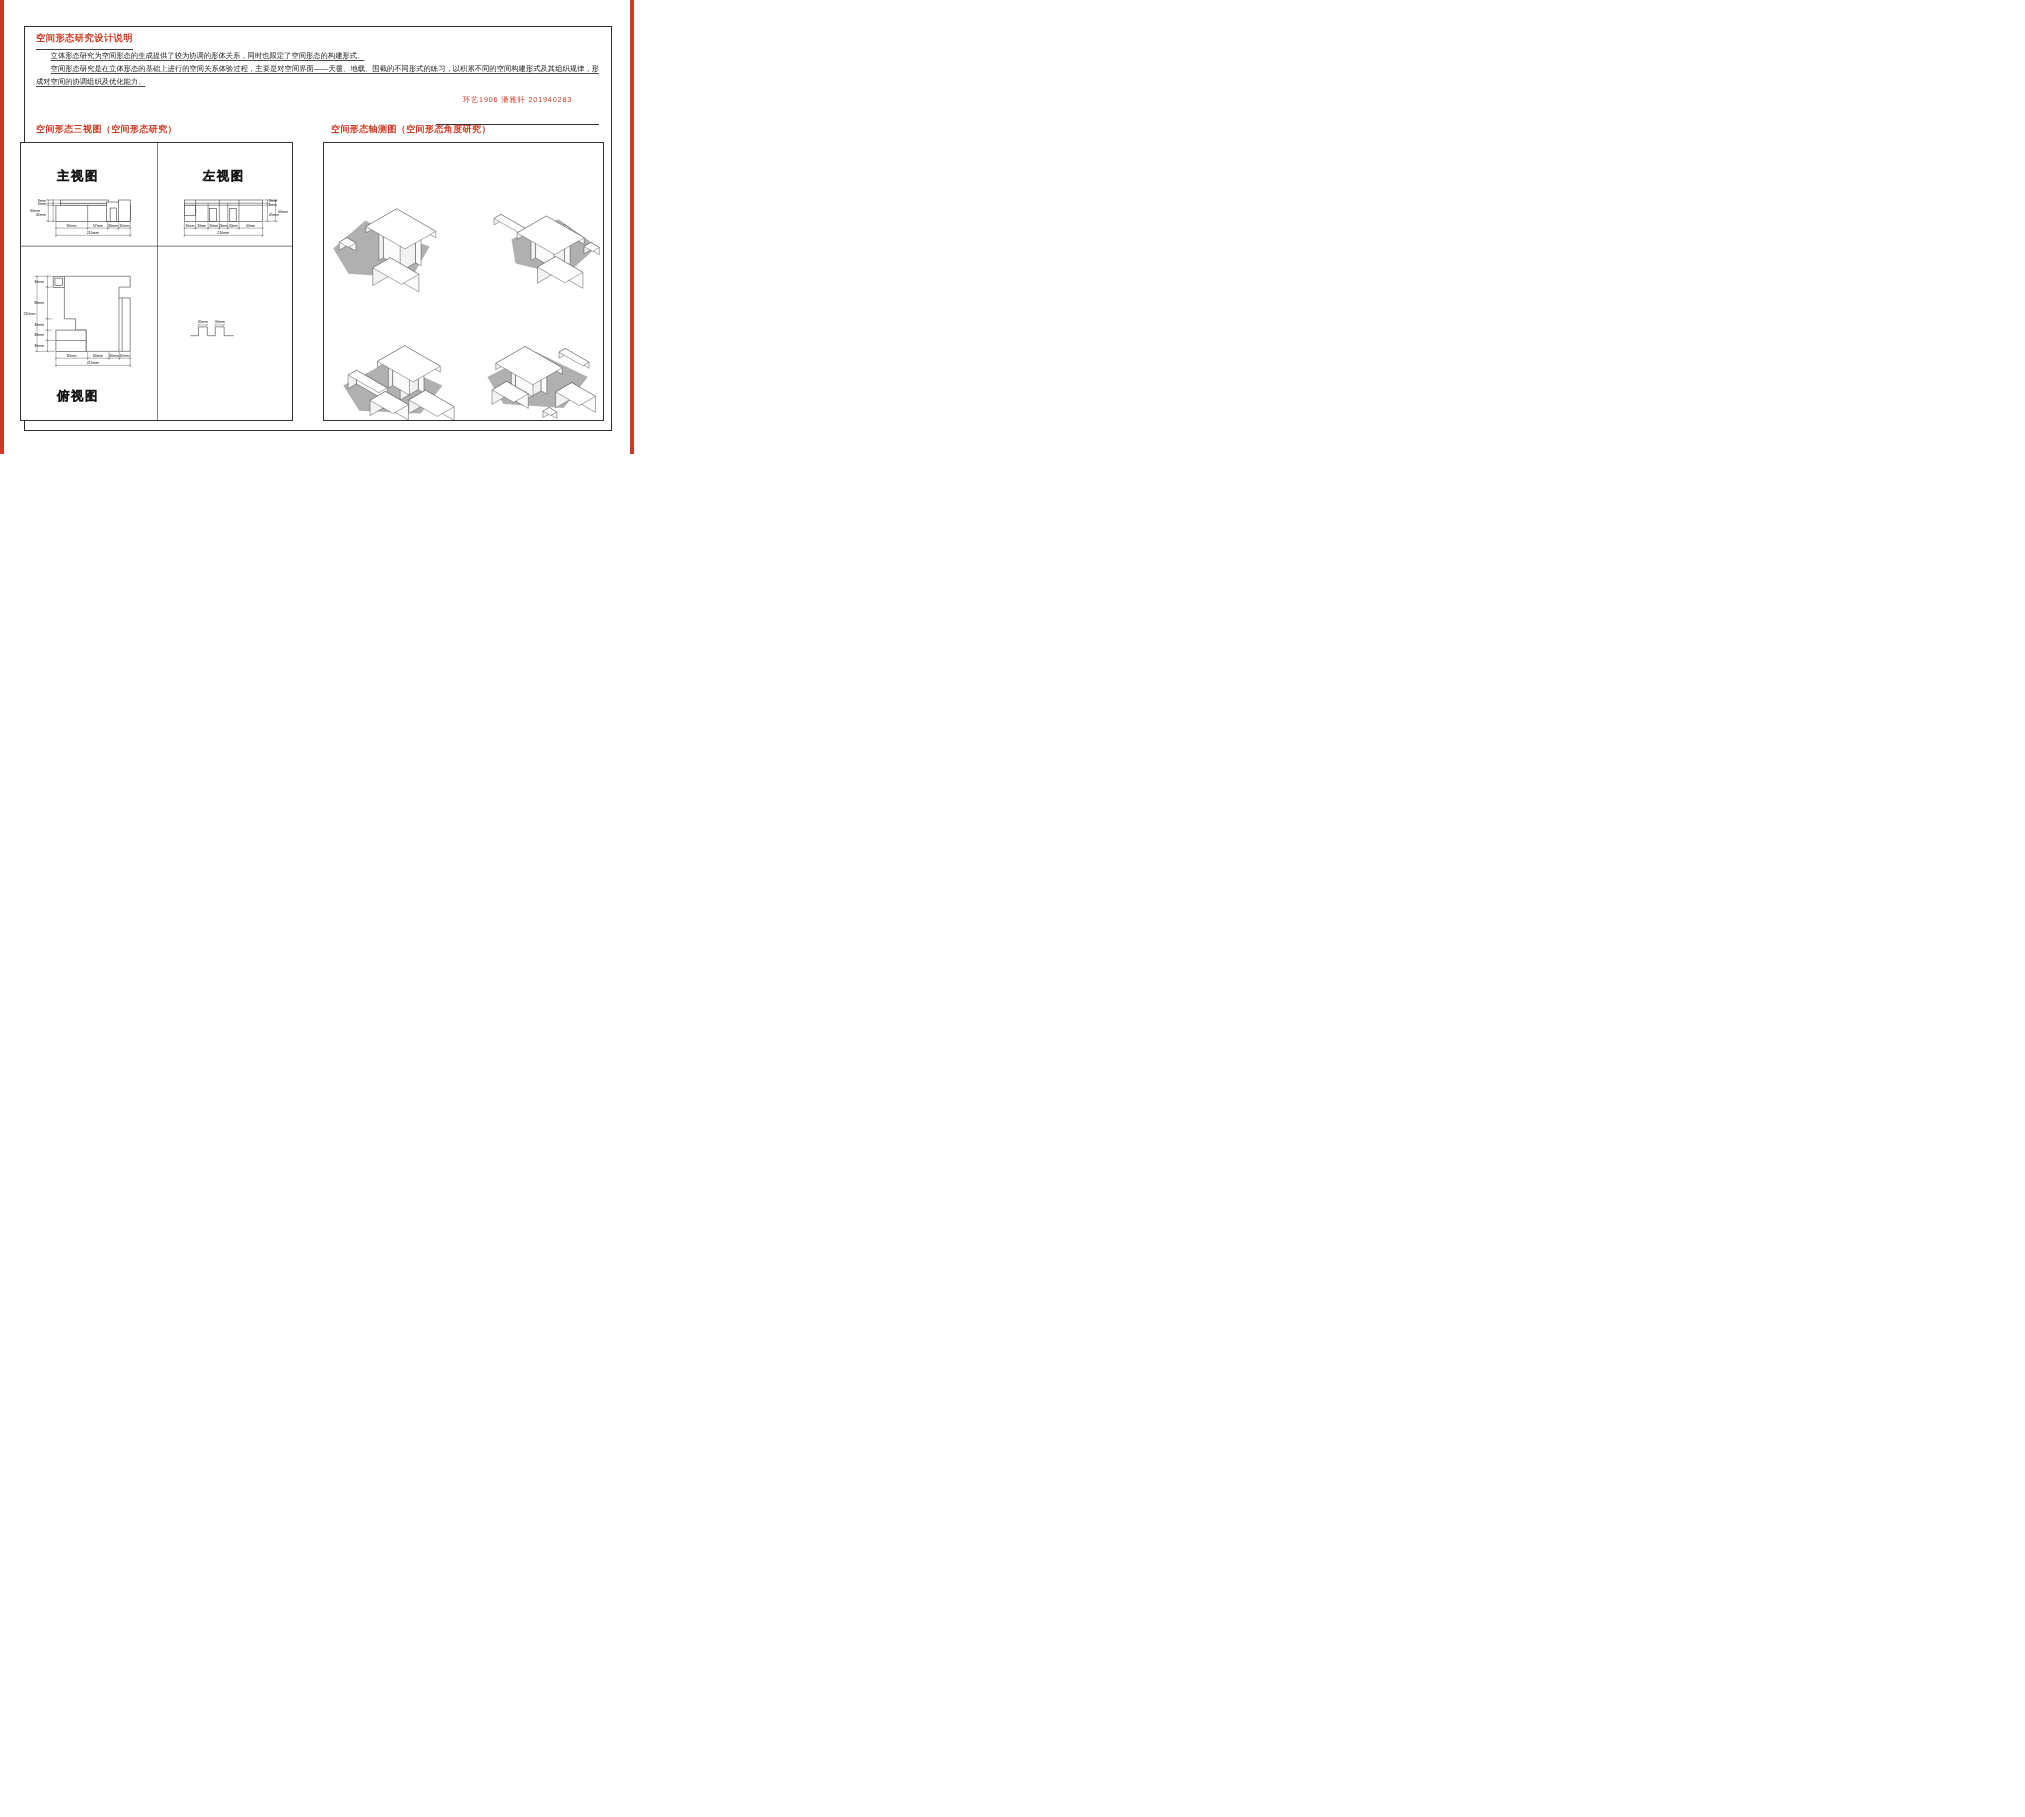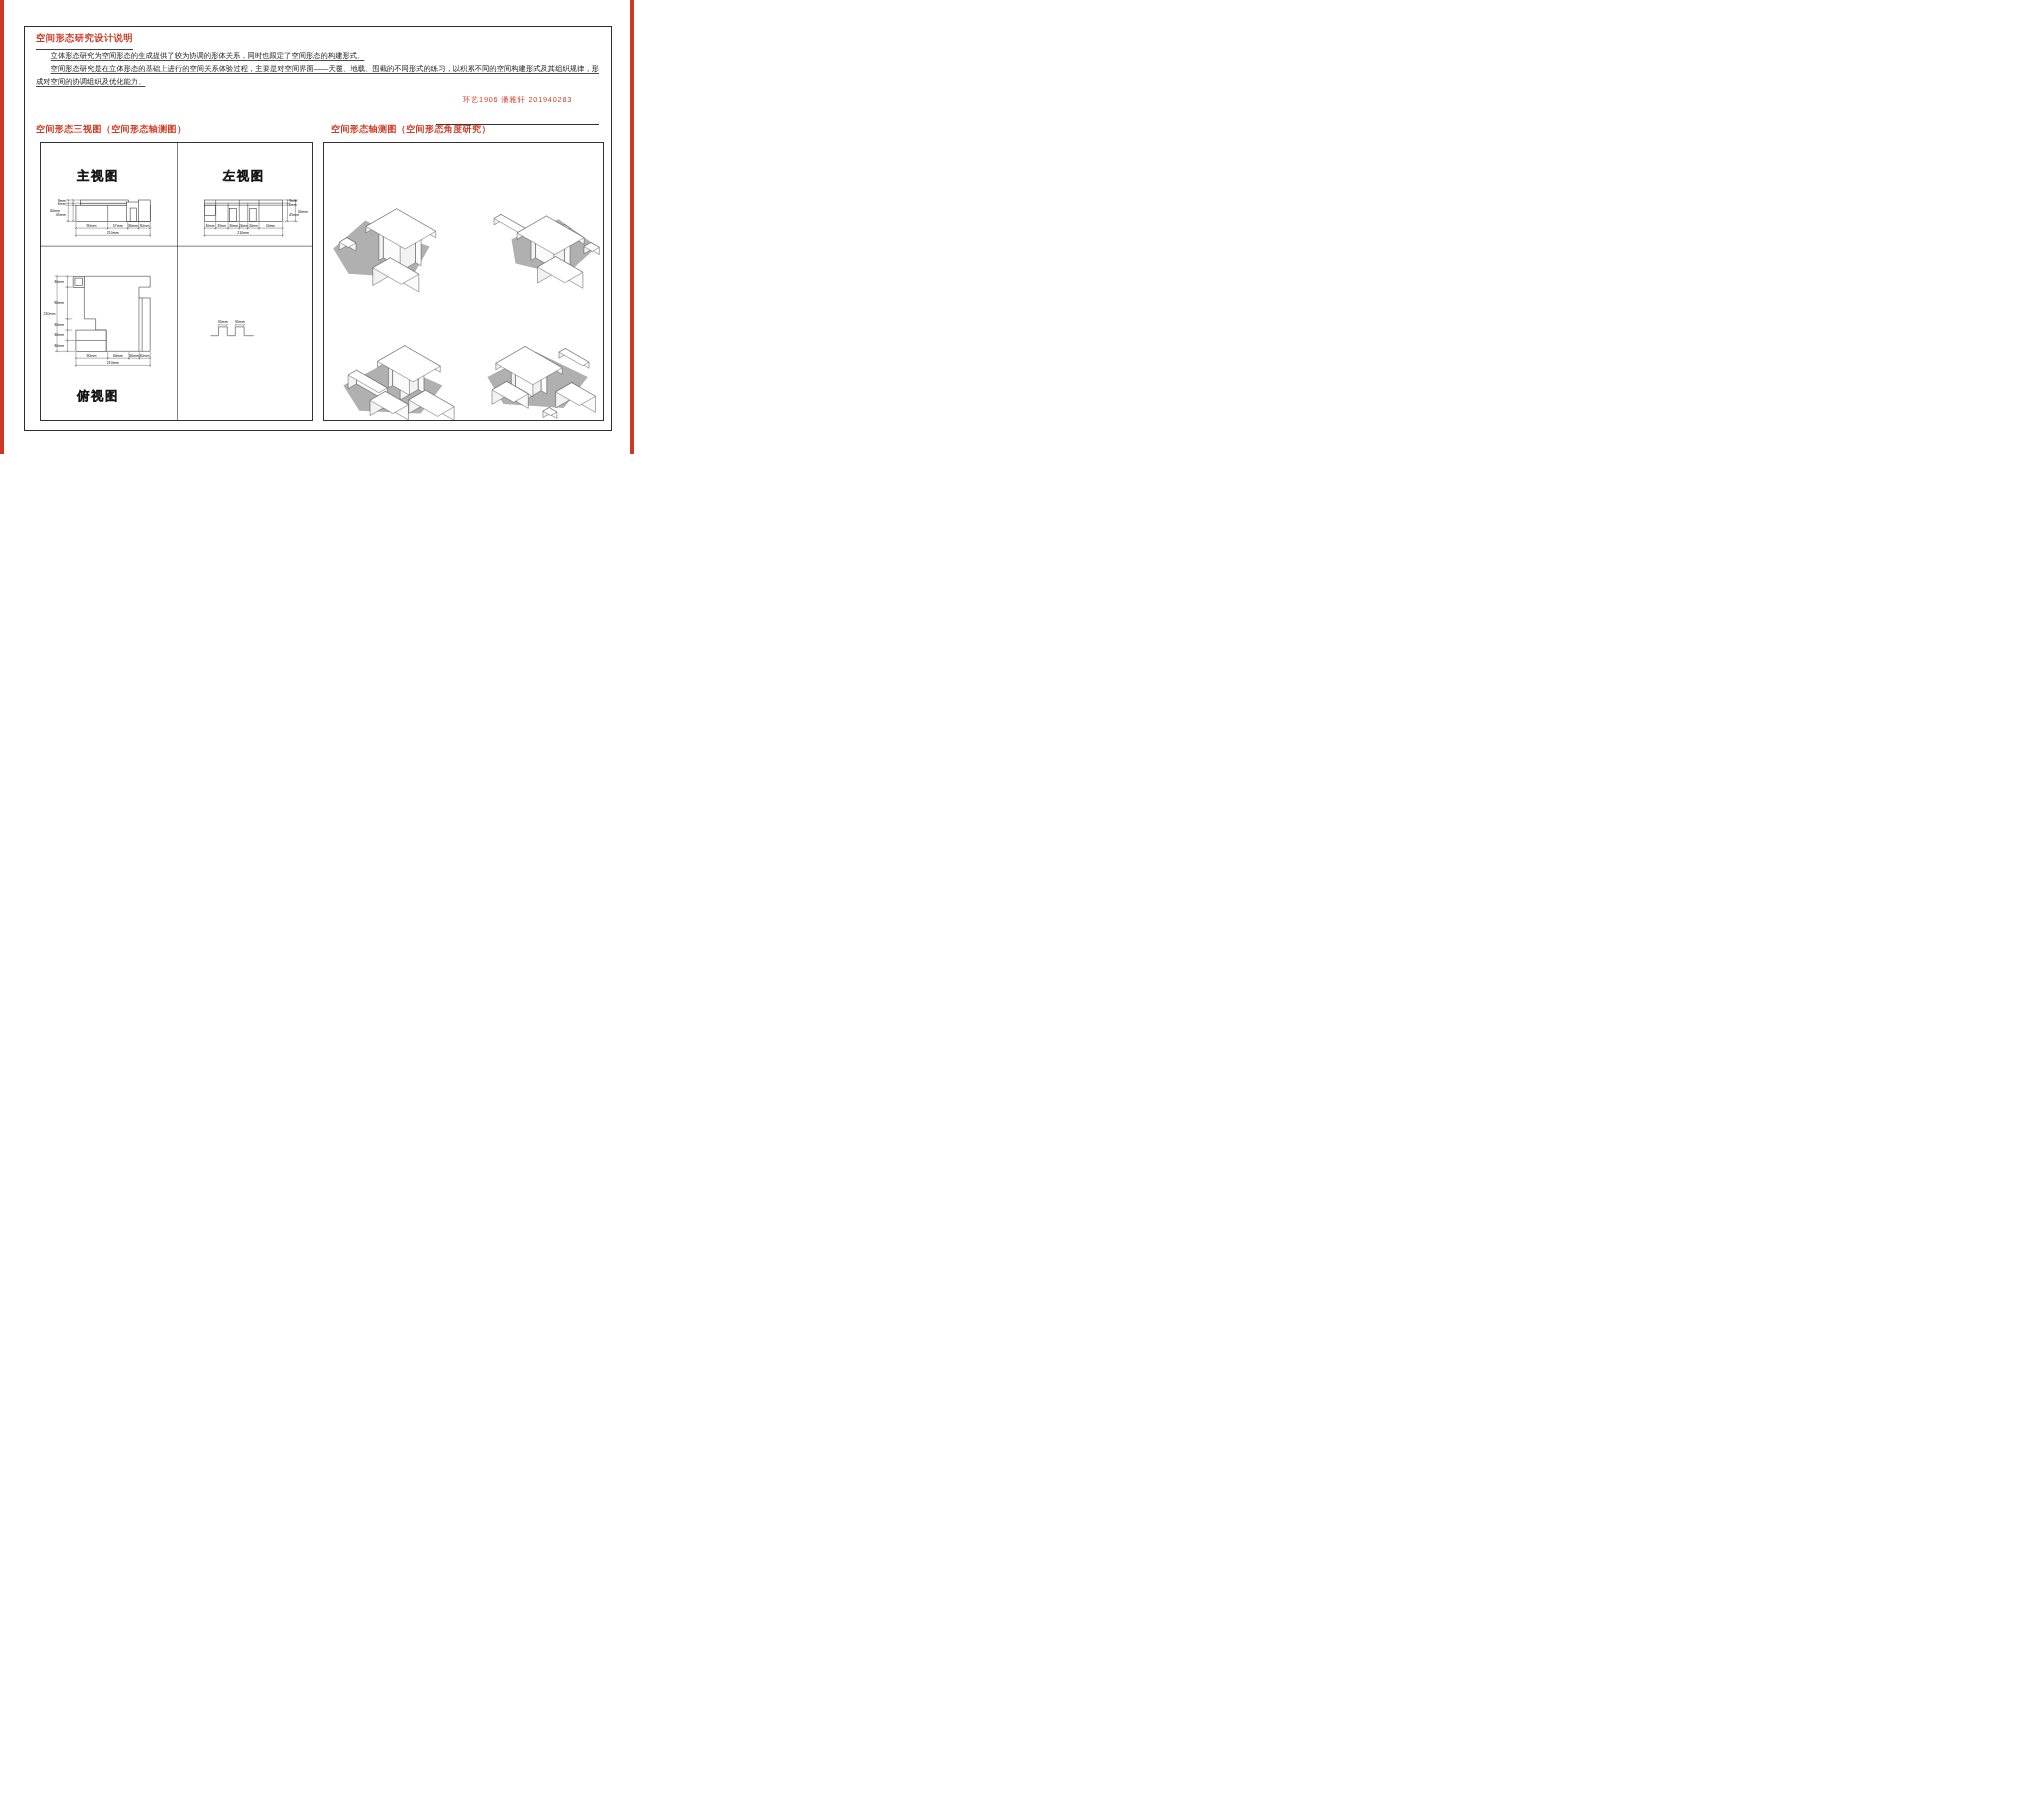--- a/index.html
+++ b/index.html
@@ -39,21 +39,21 @@
     padding-bottom:19px; border-bottom:0.8px solid #333;
   }
 
   .sec-title {
     position:absolute; top:123px; font-size:9px; font-weight:600;
     letter-spacing:0.4px; color:var(--accent,#cd3a23);
   }
   .sec-left { left:36px; } .sec-right { left:331px; }
 
   .panel { position:absolute; top:142px; border:0.8px solid #333; background:#fff; }
-  .panel-left  { left:40px;  width:273px; height:279px; }
+  .panel-left  { left:20px;  width:273px; height:279px; }
   .panel-right { left:323px; width:281px; height:279px; }
   .panel svg { width:100%; height:100%; display:block; }
 
   .divider line { stroke:#2b2b2b; stroke-width:1.5; }
 
   .view-title {
     fill:#ffffff; stroke:#151515; stroke-width:1.1px;
     font-size:31px; font-weight:bold; letter-spacing:4px;
     text-anchor:middle; font-family:inherit;
   }
@@ -79,21 +79,21 @@
 
   <div class="desc">
     <p><span class="ruled">立体形态研究为空间形态的生成提供了较为协调的形体关系，同时也限定了空间形态的构建形式。</span></p>
     <p><span class="ruled">空间形态研究是在立体形态的基础上进行的空间关系体验过程，主要是对空间界面——天覆、地载、围截的不同形式的练习，以积累不同的空间构建形式及其组织规律，形成对空间的协调组织及优化能力。</span></p>
   </div>
 
   <div class="student">
     <span>环艺1906  潘雅轩   201940283</span>
   </div>
 
-  <h2 class="sec-title sec-left">空间形态三视图（空间形态轴测图）</h2>
+  <h2 class="sec-title sec-left">空间形态三视图（空间形态研究）</h2>
   <h2 class="sec-title sec-right">空间形态轴测图（空间形态角度研究）</h2>
 
   <div class="panel panel-left">
     <svg viewBox="0 0 675 690">
       <defs>
         <marker id="tick" markerWidth="8" markerHeight="8" refX="4" refY="4" orient="auto">
           <path d="M1.5,6.5 L6.5,1.5" stroke="#222" stroke-width="1" fill="none"></path>
         </marker>
       </defs>
 

